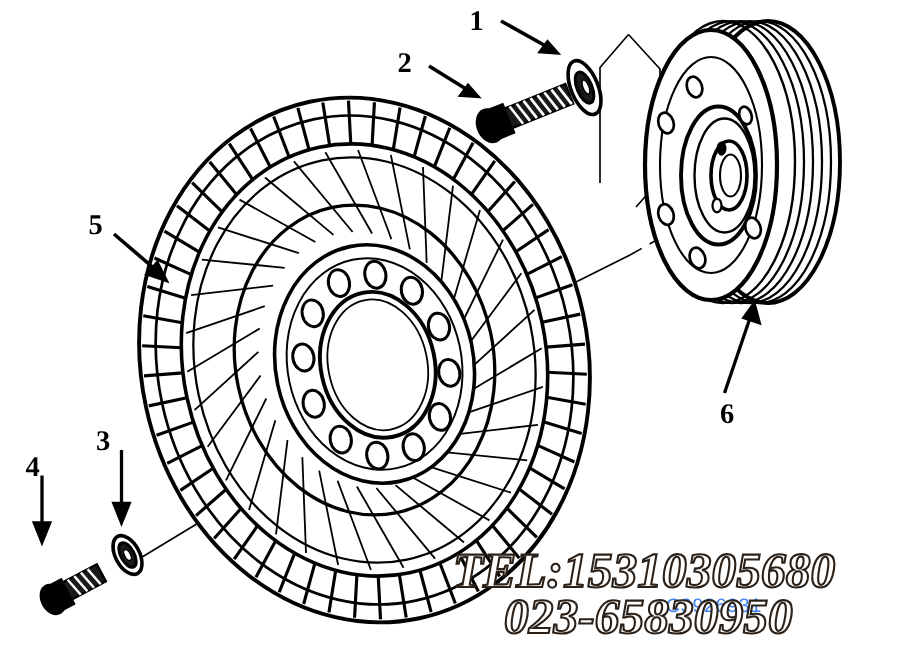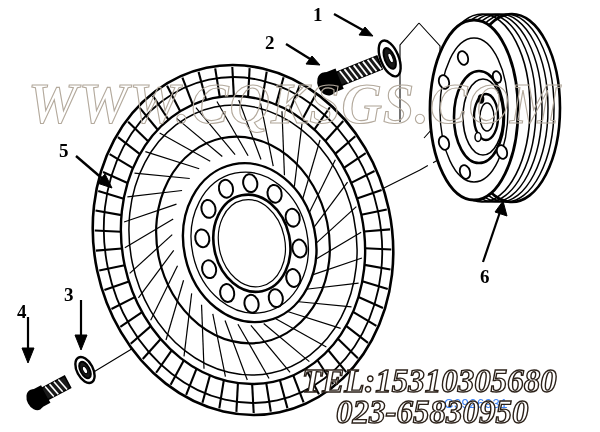--- a/index.html
+++ b/index.html
@@ -361,19 +361,18 @@
 
   <div class="callout-num" style="left:313px; top:5px;">1</div>
   <div class="callout-num" style="left:265px; top:33px;">2</div>
   <div class="callout-num" style="left:64px; top:285px;">3</div>
   <div class="callout-num" style="left:17px; top:302px;">4</div>
   <div class="callout-num" style="left:59px; top:141px;">5</div>
   <div class="callout-num" style="left:480px; top:267px;">6</div>
 
   <div id="part-number">C3926931</div>
 
-  <div id="watermark-brand">WWW.CQKSGS.COM</div>
   <div id="watermark-tel">
     <div class="tel-line">TEL:15310305680</div>
     <div class="tel-line second">023-65830950</div>
   </div>
 
 </div>
 
 </body></html>

